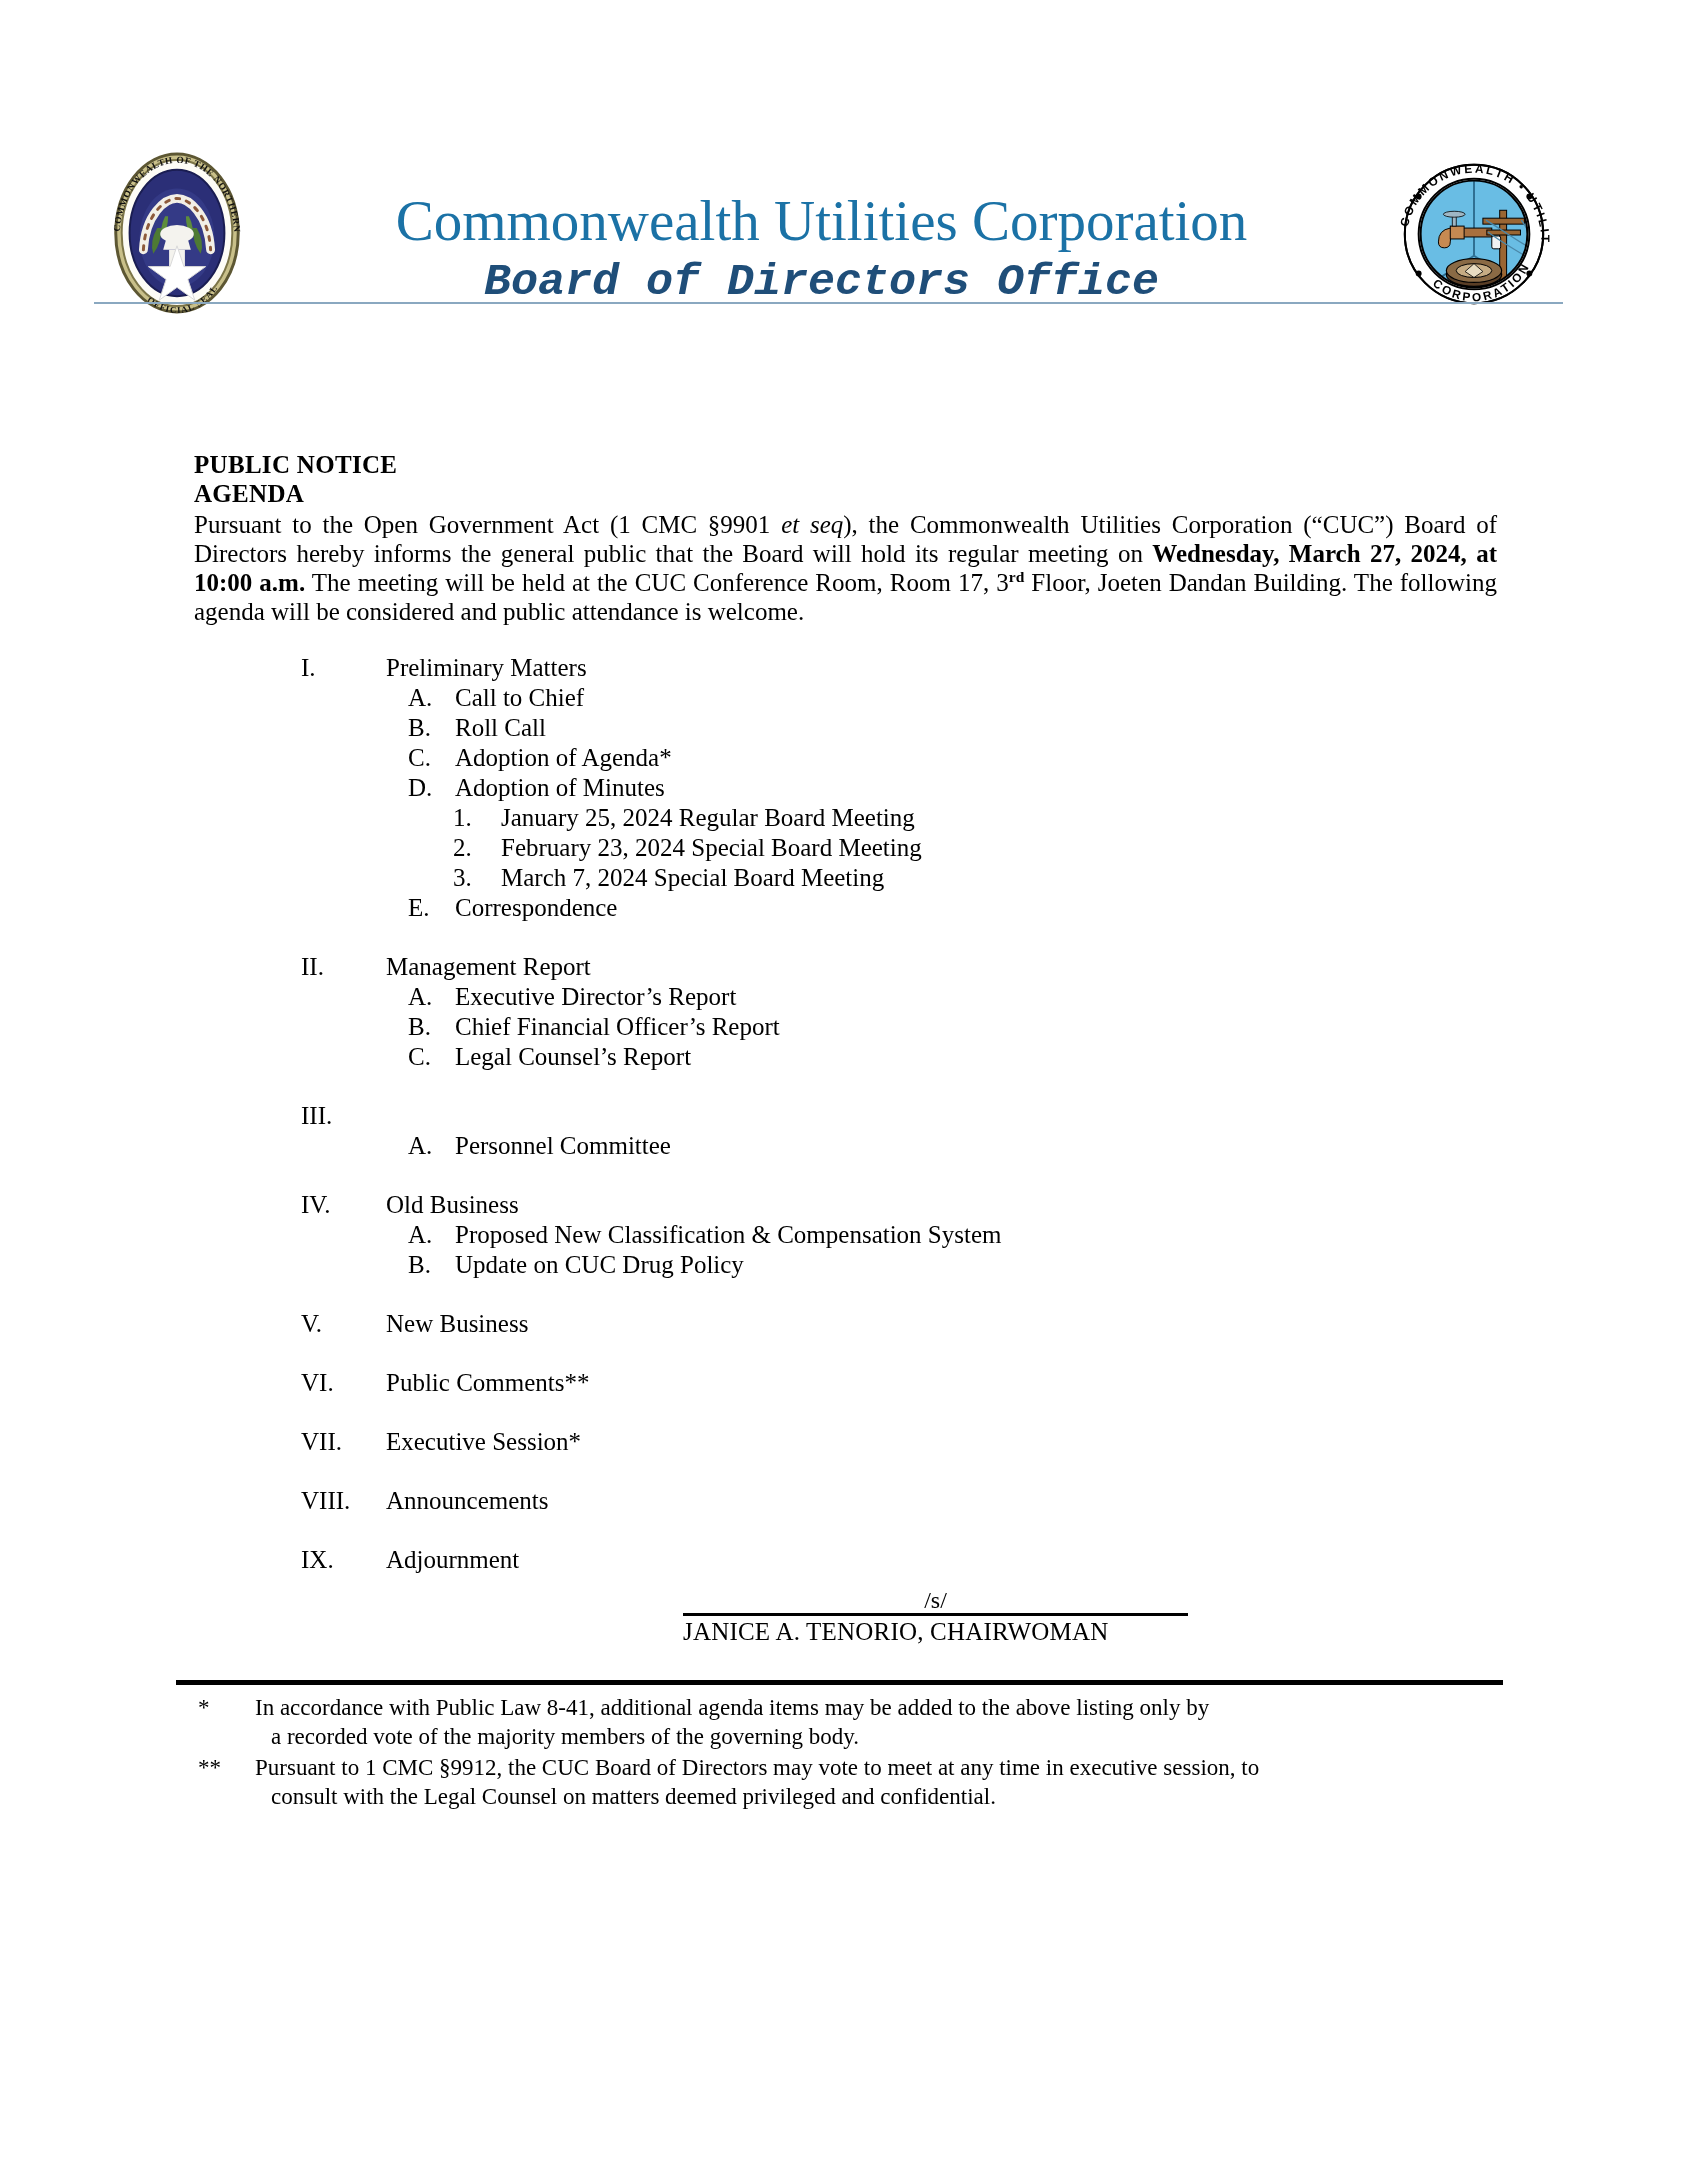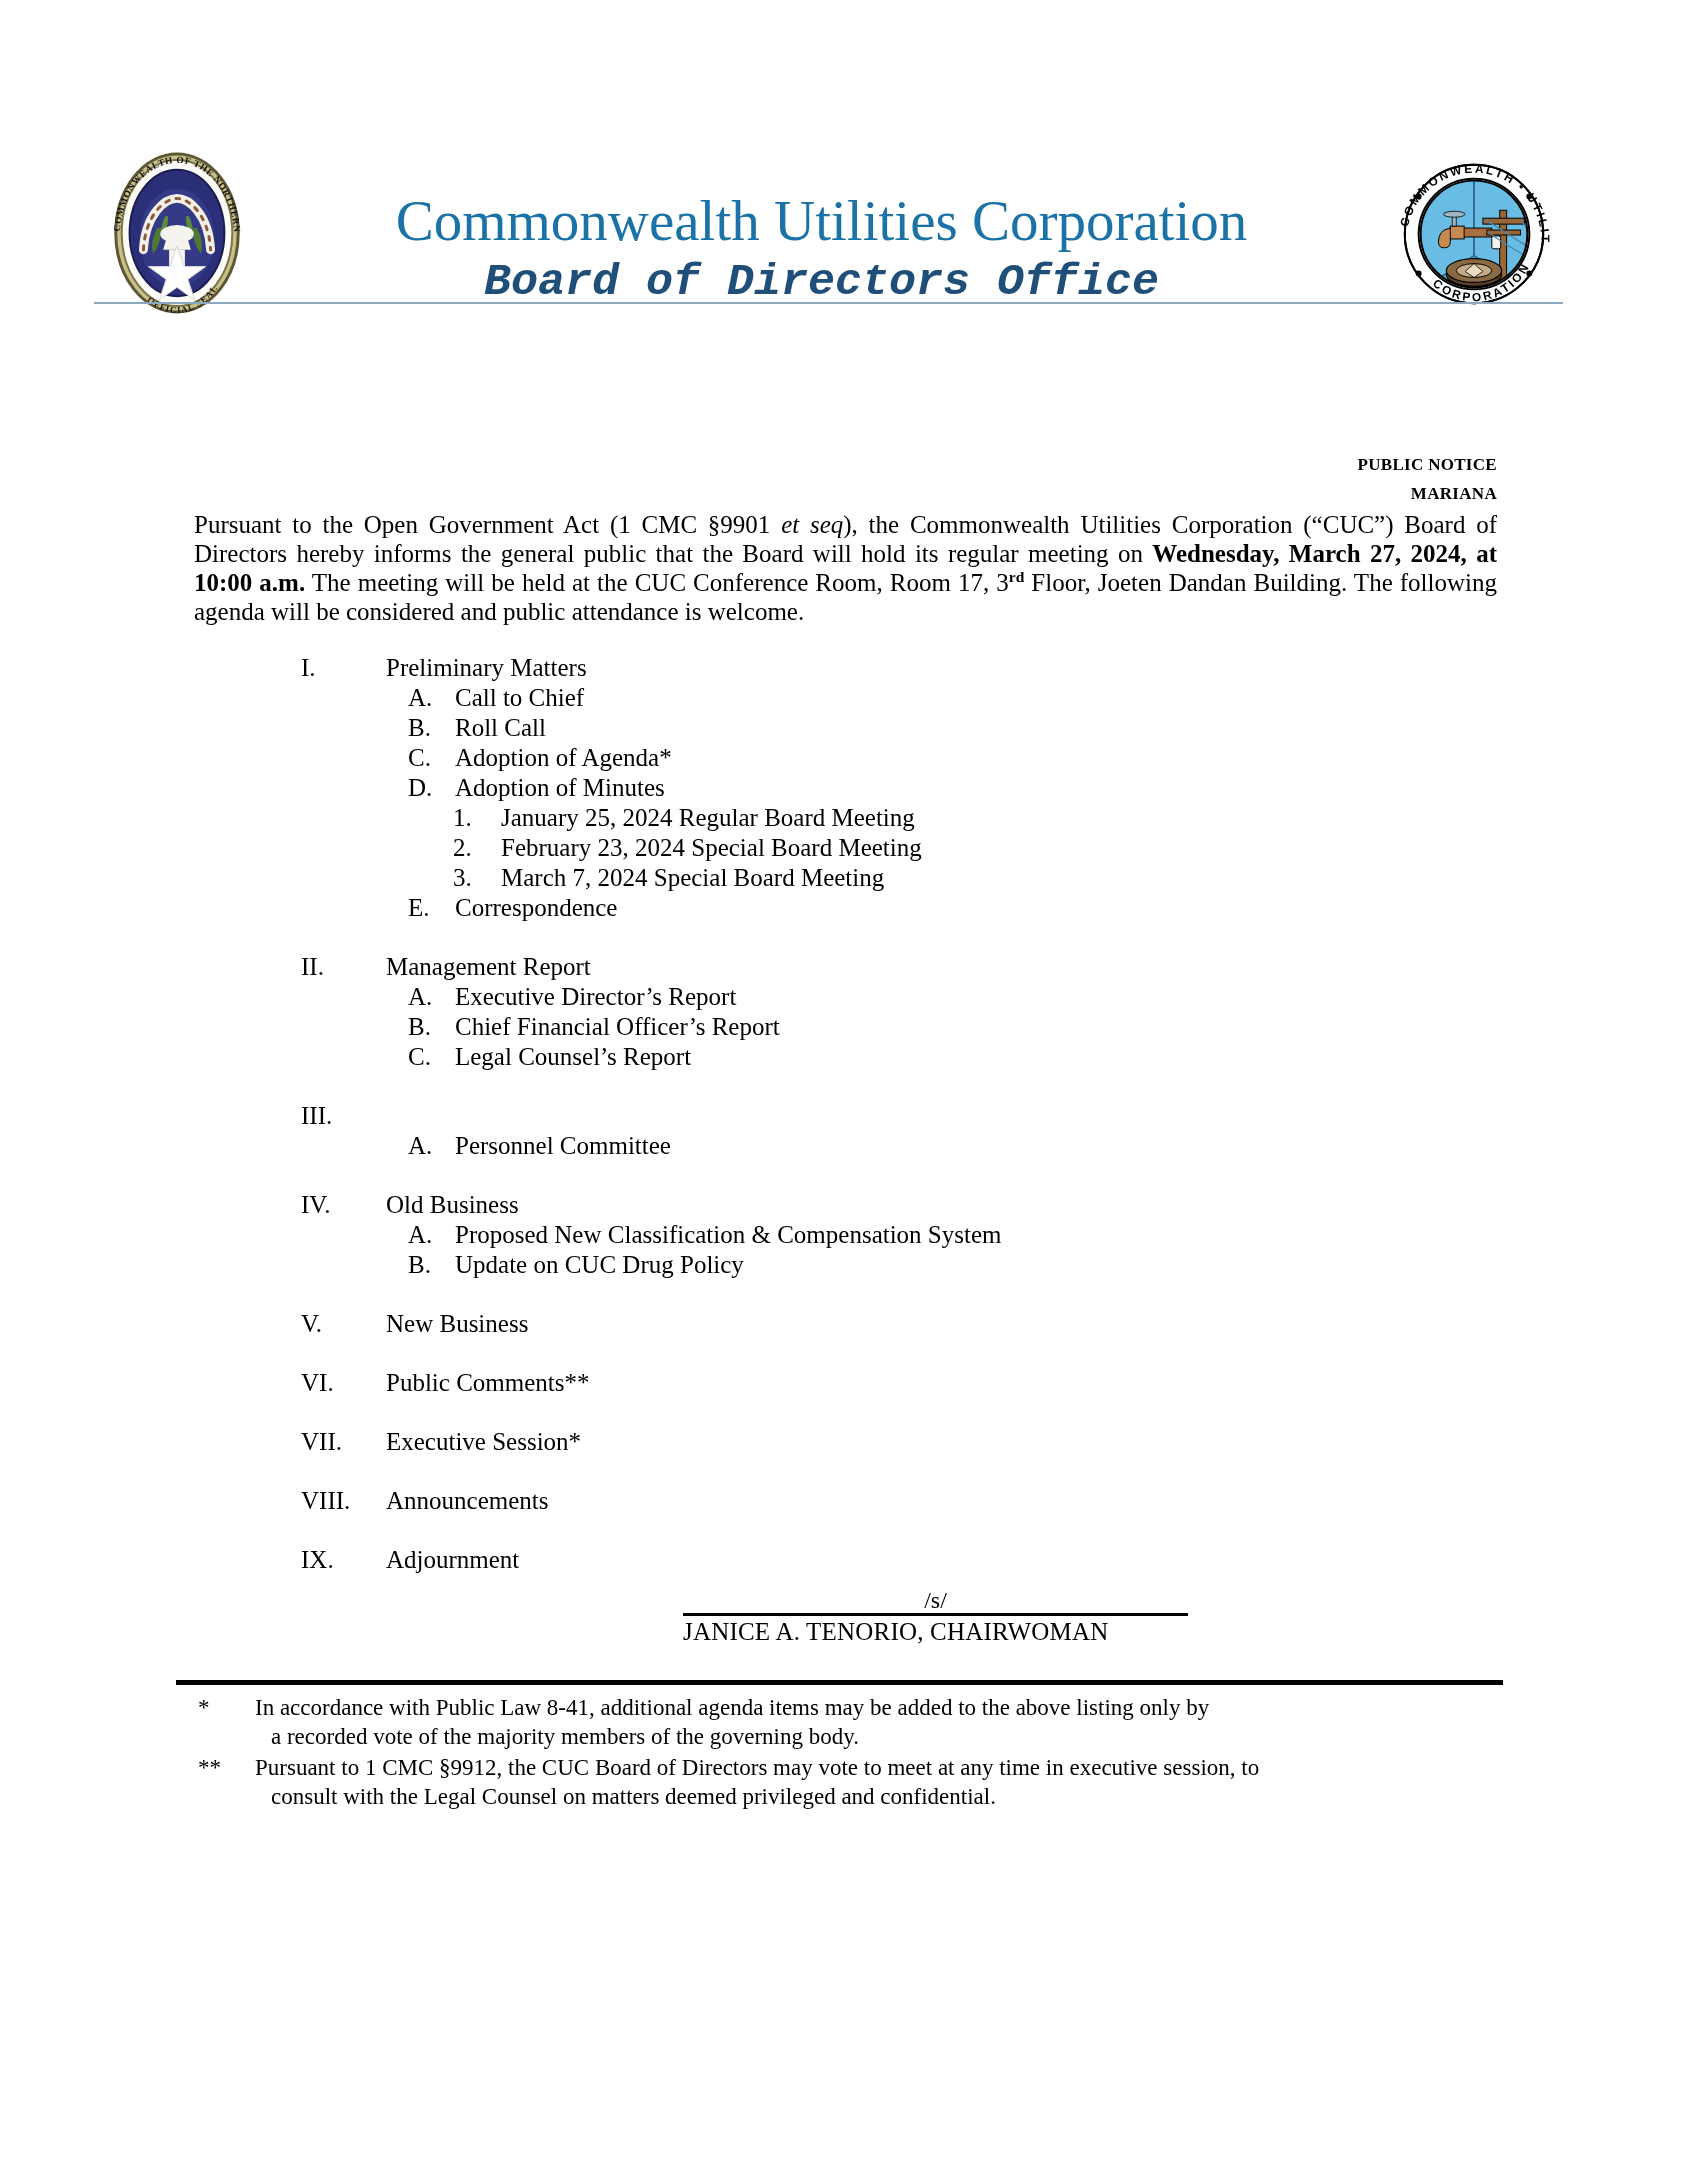--- a/index.html
+++ b/index.html
@@ -80,23 +80,23 @@
   
   .doc-body {
     position: absolute;
     left: 194px;
     top: 450px;
     width: 1303px;
     font-size: 25px;
     line-height: 29px;
   }
   .notice-head {
-    text-align: right;
+    text-align: left;
     font-weight: bold;
-    font-size: 17px;
+    font-size: 25px;
     line-height: 29px;
     letter-spacing: 0.3px;
   }
   .intro {
     margin-top: 2px;
     text-align: justify;
     text-justify: inter-word;
     font-size: 25px;
     line-height: 29px;
   }
@@ -321,21 +321,21 @@
         </text>
       </svg>
     </div>
   </div>
 
   <div class="header-rule"></div>
 
   <div class="doc-body">
 
     <div class="notice-head">PUBLIC NOTICE</div>
-    <div class="notice-head">MARIANA</div>
+    <div class="notice-head">AGENDA</div>
 
     <p class="intro"><span>Pursuant to the Open Government Act (1 CMC §9901 </span><i>et seq</i><span>), the Commonwealth Utilities Corporation (“CUC”) Board of Directors hereby informs the general public that the Board will hold its regular meeting on </span><b>Wednesday, March 27, 2024, at 10:00 a.m.</b><span>  The meeting will be held at the CUC Conference Room, Room 17, 3</span><sup><b>rd</b></sup><span> Floor, Joeten Dandan Building.  The following agenda will be considered and public attendance is welcome.</span></p>
 
     <div class="agenda" id="agenda-root">
         <div class="ag-row lvl1">
           <span class="num">I.</span>
           <span class="txt">Preliminary Matters</span>
         </div>
         <div class="ag-row lvl2">
           <span class="num">A.</span>

